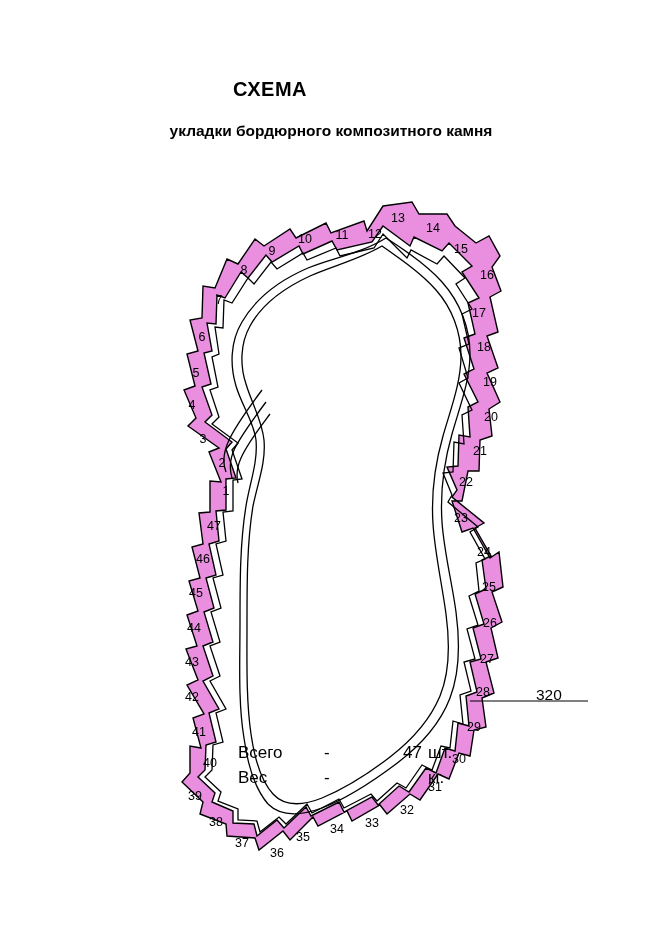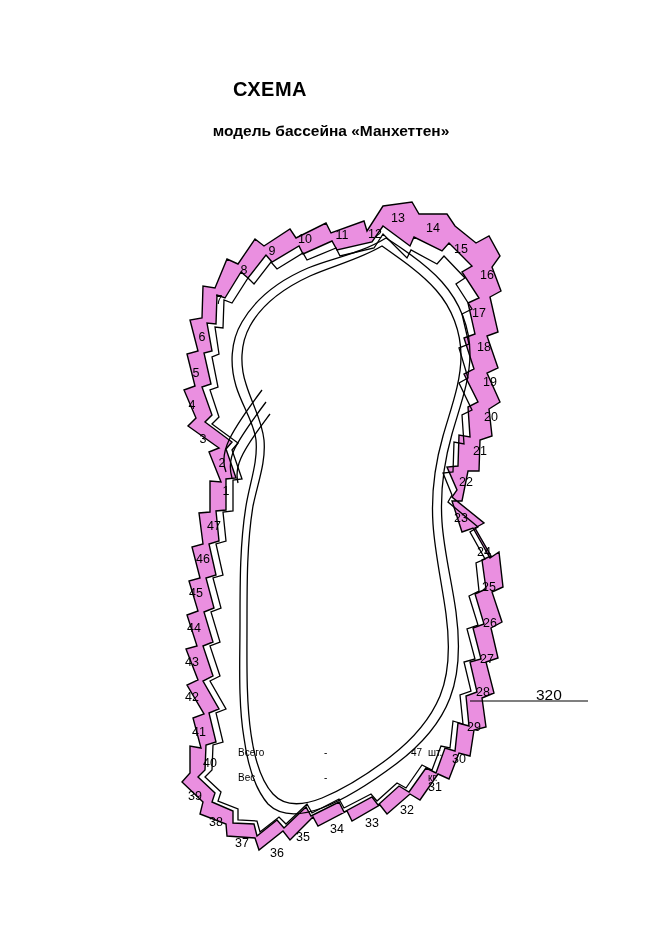--- a/index.html
+++ b/index.html
@@ -66,21 +66,21 @@
     width: 220px;
   }
   .kit-title {
     font-size: 15px;
     letter-spacing: 0.3px;
     margin-bottom: 14px;
     white-space: nowrap;
   }
   .kit-row {
     display: flex;
-    font-size: 10px;
+    font-size: 17px;
     line-height: 25px;
     white-space: nowrap;
   }
   .kit-row .k-label { width: 86px; }
   .kit-row .k-dash { width: 56px; text-align: left; }
   .kit-row .k-val { width: 42px; text-align: right; }
   .kit-row .k-unit { padding-left: 6px; }
   .dim-label {
     position: absolute;
     left: 536px;
@@ -89,21 +89,21 @@
   }
 </style>
 </head>
 <body>
 
 <div class="page">
 
   <div class="title">СХЕМА</div>
 
   <div class="subtitle">
-    <div>модель бассейна «Манхеттен»</div>
+    <div>укладки бордюрного композитного камня</div>
   </div>
 
   <div class="diagram">
     <svg width="662" height="690" viewBox="0 0 662 690" xmlns="http://www.w3.org/2000/svg">
 
       <g>
         <path id="outer-ring" fill="#ea8fe0" stroke="#000000" stroke-width="1.4" fill-rule="evenodd" d="M 383 16
              L 412 12 L 419 24
              L 447 24 L 455 36
              L 476 53 L 489 46

